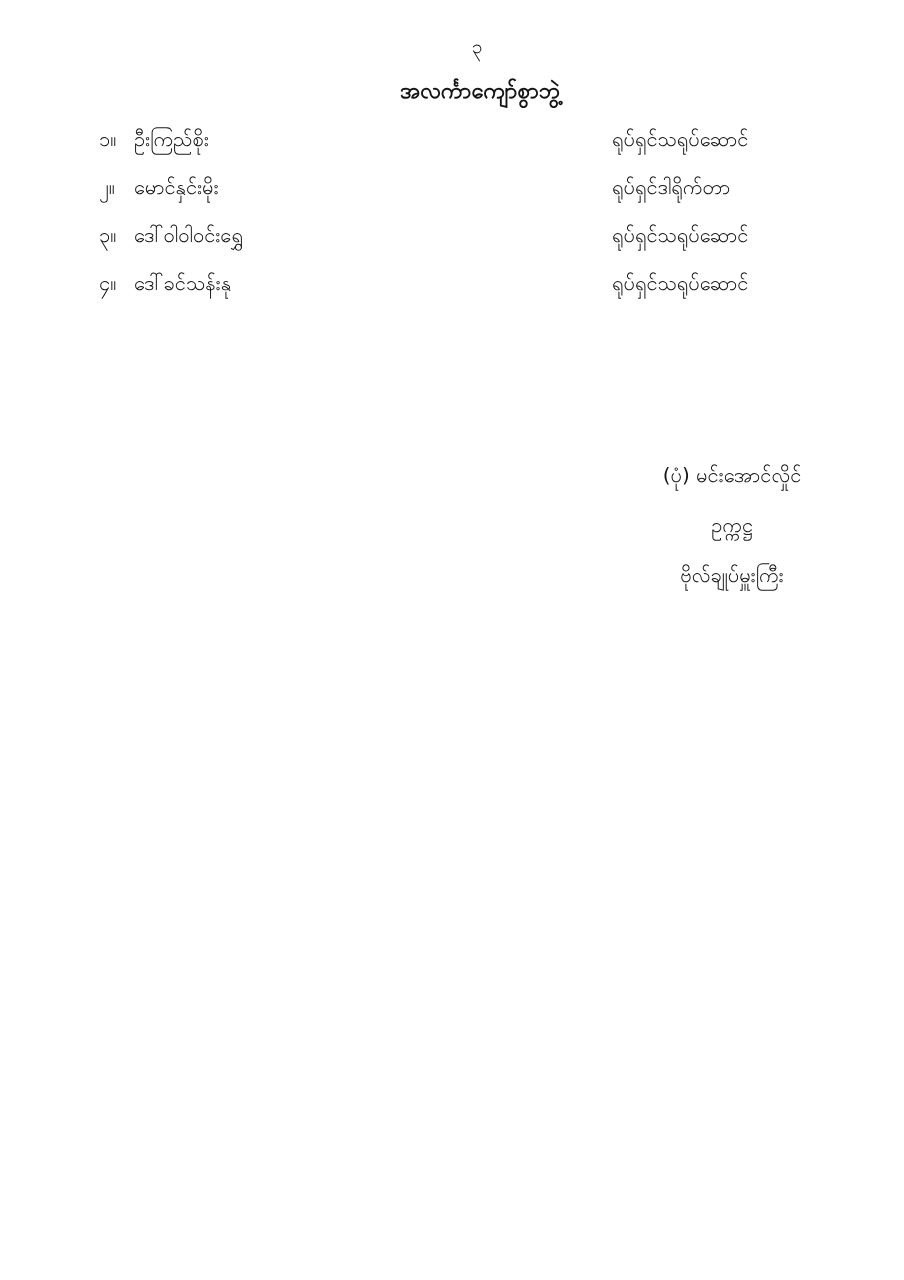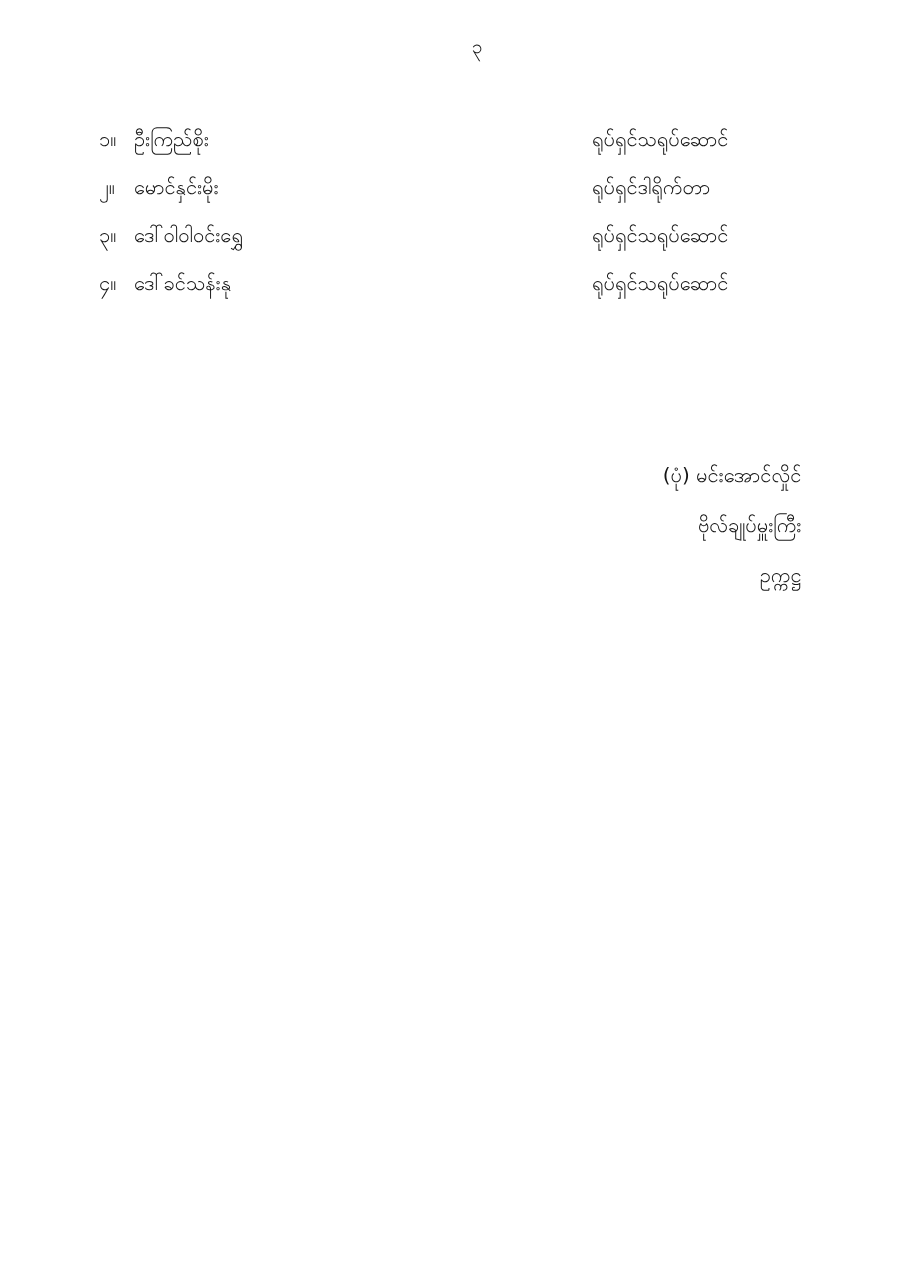--- a/index.html
+++ b/index.html
@@ -49,48 +49,49 @@
     left: 99px;
     white-space: nowrap;
   }
   .recipient-row .name {
     position: absolute;
     left: 134px;
     white-space: nowrap;
   }
   .recipient-row .role {
     position: absolute;
-    left: 592px;
+    left: 612px;
     white-space: nowrap;
   }
   .row-1 { top: 122px; }
   .row-2 { top: 170px; }
   .row-3 { top: 218px; }
   .row-4 { top: 266px; }
   .signature-block {
     position: absolute;
     top: 450px;
     left: 732px;
     transform: translateX(-50%);
-    text-align: right;
+    text-align: center;
     font-size: 20px;
     white-space: nowrap;
   }
   .signature-block .sig-line {
     line-height: 50px;
     height: 50px;
   }
 </style>
 </head>
 <body>
 
 <div class="page">
 
   <div class="page-number">၃</div>
 
+  <div class="doc-title">အလင်္ကာကျော်စွာဘွဲ့</div>
 
   <div class="recipient-row row-1">
     <span class="num">၁။</span>
     <span class="name">ဦးကြည်စိုး</span>
     <span class="role">ရုပ်ရှင်သရုပ်ဆောင်</span>
   </div>
 
   <div class="recipient-row row-2">
     <span class="num">၂။</span>
     <span class="name">မောင်နှင်းမိုး</span>
@@ -104,17 +105,17 @@
   </div>
 
   <div class="recipient-row row-4">
     <span class="num">၄။</span>
     <span class="name">ဒေါ်ခင်သန်းနု</span>
     <span class="role">ရုပ်ရှင်သရုပ်ဆောင်</span>
   </div>
 
   <div class="signature-block">
     <div class="sig-line">(ပုံ) မင်းအောင်လှိုင်</div>
+    <div class="sig-line">ဥက္ကဋ္ဌ</div>
     <div class="sig-line">ဗိုလ်ချုပ်မှူးကြီး</div>
-    <div class="sig-line">ဥက္ကဋ္ဌ</div>
   </div>
 
 </div>
 
 </body></html>

